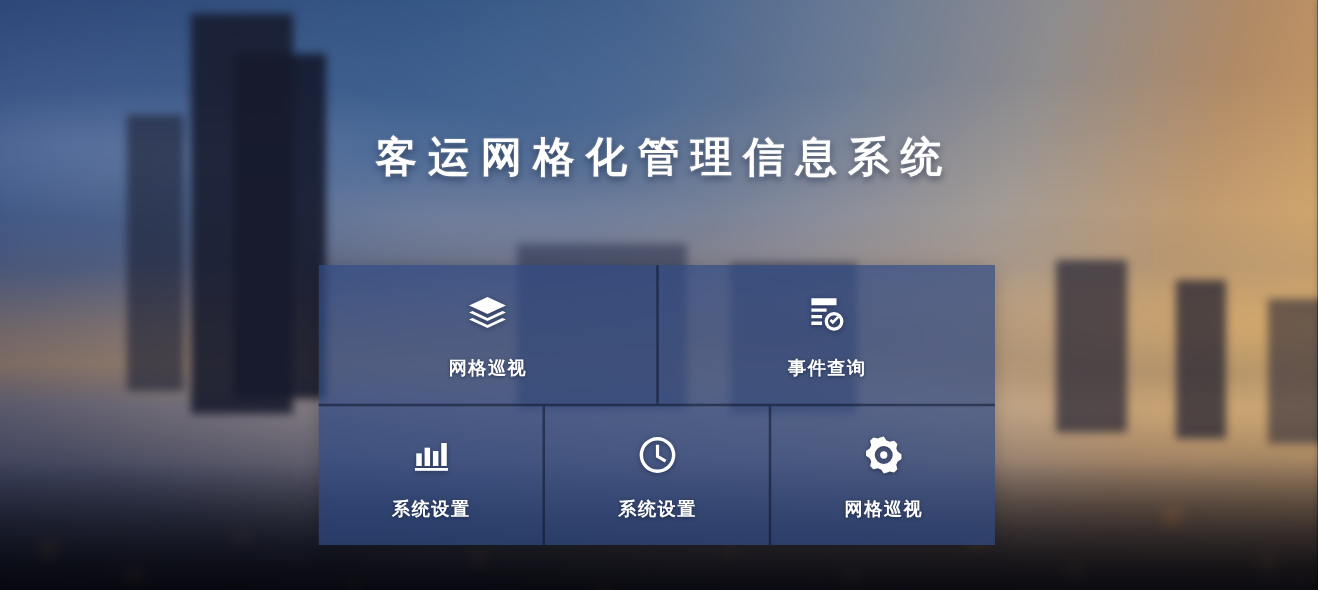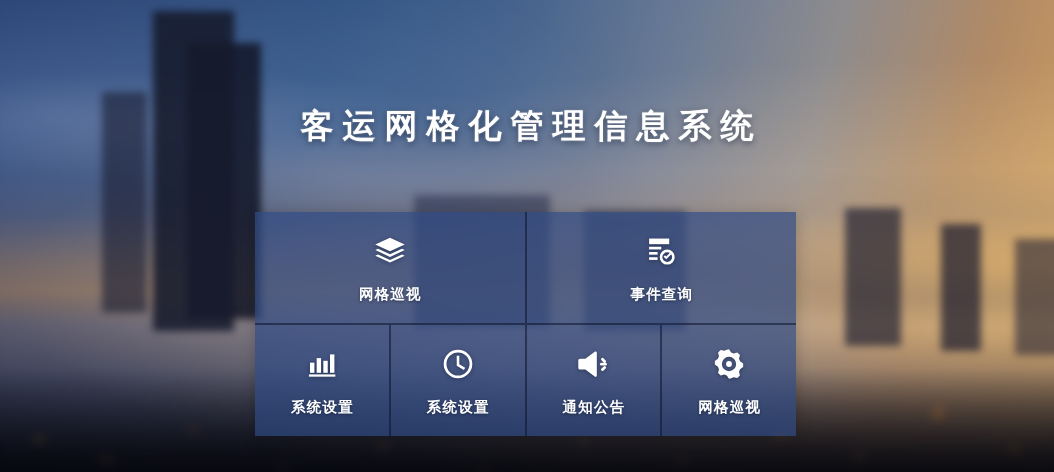--- a/index.html
+++ b/index.html
@@ -274,31 +274,20 @@
         <div class="menu-cell">
           <span class="menu-icon">
             <svg width="34" height="34" viewBox="0 0 24 24" aria-hidden="true">
               <path d="M12 1.9A10.1 10.1 0 1 0 12 22.1 10.1 10.1 0 0 0 12 1.9zm0 1.95a8.15 8.15 0 1 1 0 16.3 8.15 8.15 0 0 1 0-16.3z"></path>
               <path d="M11.1 6.2h1.8v6.05l4.15 2.45-.9 1.55-5.05-2.98V6.2z"></path>
             </svg>
           </span>
           <span class="menu-label">系统设置</span>
         </div>
 
-        <div class="menu-cell">
-          <span class="menu-icon">
-            <svg width="34" height="34" viewBox="0 0 24 24" aria-hidden="true">
-              <path d="M13.2 3.3 6.6 8.3H2.9c-.72 0-1.3.58-1.3 1.3v5.0c0 .72.58 1.3 1.3 1.3h3.7l6.6 5.0c.63.48 1.5.03 1.5-.76V4.06c0-.79-.87-1.24-1.5-.76z"></path>
-              <path d="M18.0 8.0a1.0 1.0 0 0 1 1.42 0l1.5 1.5a1.0 1.0 0 1 1-1.42 1.42l-1.5-1.5A1.0 1.0 0 0 1 18.0 8.0z"></path>
-              <path d="M17.9 11.1h2.9a1.0 1.0 0 1 1 0 2.0h-2.9a1.0 1.0 0 1 1 0-2.0z"></path>
-              <path d="M18.0 16.6a1.0 1.0 0 0 1 0-1.42l1.5-1.5a1.0 1.0 0 1 1 1.42 1.42l-1.5 1.5a1.0 1.0 0 0 1-1.42 0z"></path>
-            </svg>
-          </span>
-          <span class="menu-label">通知公告</span>
-        </div>
 
         <div class="menu-cell">
           <span class="menu-icon">
             <svg width="34" height="34" viewBox="0 0 24 24" aria-hidden="true">
               <path d="M12 1.6l1.55 2.2a8.6 8.6 0 0 1 1.72.72l2.6-.63 1.84 1.84-.63 2.6c.3.54.54 1.12.72 1.72l2.2 1.55v2.6l-2.2 1.55a8.6 8.6 0 0 1-.72 1.72l.63 2.6-1.84 1.84-2.6-.63a8.6 8.6 0 0 1-1.72.72L12 22.4l-1.55-2.2a8.6 8.6 0 0 1-1.72-.72l-2.6.63L4.29 18.27l.63-2.6a8.6 8.6 0 0 1-.72-1.72L2 12.4v-2.6l2.2-1.55c.18-.6.42-1.18.72-1.72l-.63-2.6 1.84-1.84 2.6.63a8.6 8.6 0 0 1 1.72-.72L12 1.6zm0 5.35a5.05 5.05 0 1 0 0 10.1 5.05 5.05 0 0 0 0-10.1z"></path>
               <circle cx="12" cy="12" r="2.05"></circle>
             </svg>
           </span>
           <span class="menu-label">网格巡视</span>
         </div>

